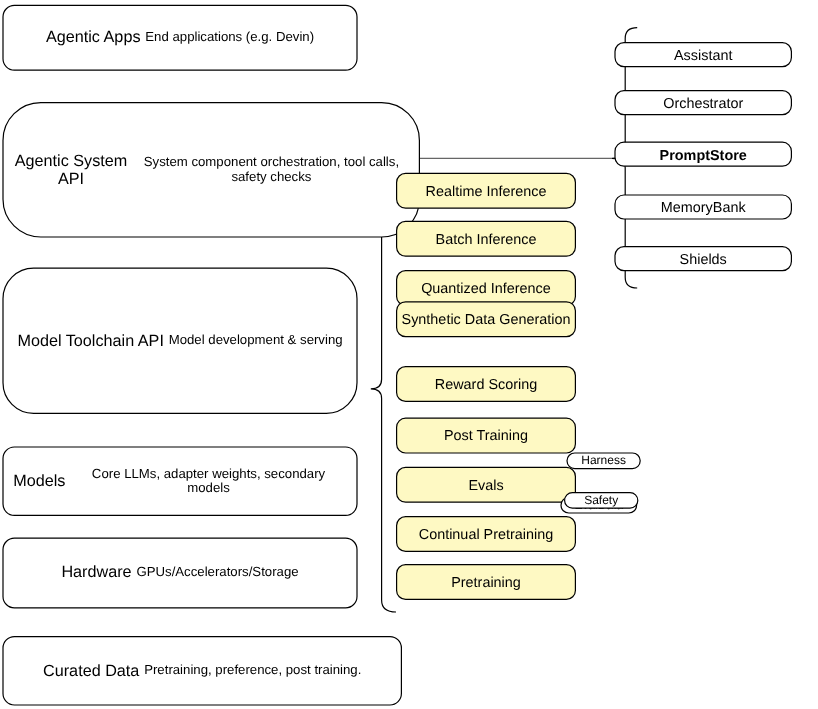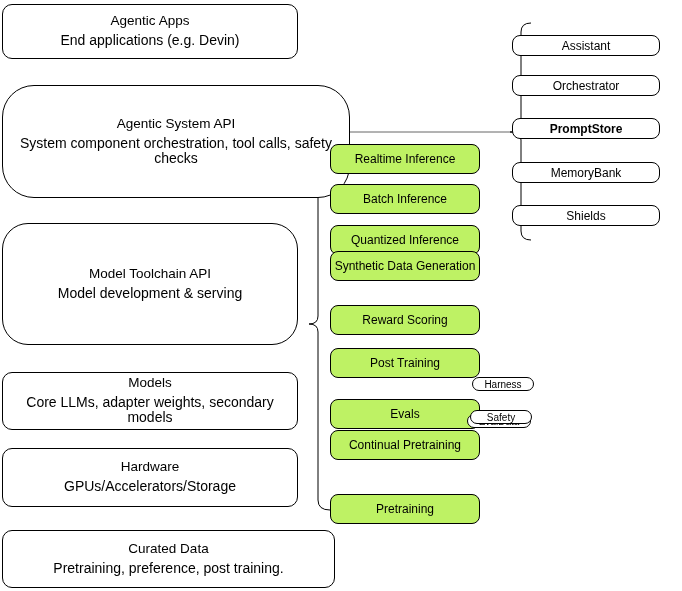--- a/index.html
+++ b/index.html
@@ -5,28 +5,28 @@
   html,body{margin:0;padding:0;background:#ffffff;}
   *{box-sizing:border-box;}
   .canvas{
     position:relative;width:682px;height:591px;background:#ffffff;
     font-family:"Liberation Sans","DejaVu Sans",sans-serif;color:#000;
     overflow:hidden;
   }
   .overlay{position:absolute;left:0;top:0;z-index:1;}
   .lbox{
     position:absolute;left:2px;border:1px solid #000;background:#fff;z-index:2;
-    display:flex;flex-direction:column;justify-content:center;
+    display:flex;flex-direction:row;align-items:center;justify-content:center;
     text-align:center;gap:4px;padding:0 8px;
   }
   .ltitle{font-size:13.5px;line-height:1.1;}
-  .lsub{font-size:14px;line-height:1.1;}
+  .lsub{font-size:11px;line-height:1.1;}
   .mbox{
     position:absolute;left:330px;width:150px;height:30px;border:1px solid #000;
-    border-radius:8px;background:#bef264;z-index:2;
+    border-radius:8px;background:#fef9c3;z-index:2;
     display:flex;align-items:center;justify-content:center;font-size:12px;white-space:nowrap;
   }
   .rbox{
     position:absolute;left:512px;width:148px;height:21px;border:1px solid #000;
     border-radius:8px;background:#fff;z-index:2;
     display:flex;align-items:center;justify-content:center;font-size:12px;white-space:nowrap;
   }
   .pill{
     position:absolute;height:14px;border:1px solid #000;border-radius:8px;background:#fff;z-index:3;
     display:flex;align-items:center;justify-content:center;font-size:10px;white-space:nowrap;
@@ -84,27 +84,27 @@
   </div>
   <div class="mbox" style="top:251px;">
     <span>Synthetic Data Generation</span>
   </div>
   <div class="mbox" style="top:305px;">
     <span>Reward Scoring</span>
   </div>
   <div class="mbox" style="top:348px;">
     <span>Post Training</span>
   </div>
-  <div class="mbox" style="top:399px;">
+  <div class="mbox" style="top:389px;">
     <span>Evals</span>
   </div>
   <div class="mbox" style="top:430px;">
     <span>Continual Pretraining</span>
   </div>
-  <div class="mbox" style="top:494px;">
+  <div class="mbox" style="top:470px;">
     <span>Pretraining</span>
   </div>
 
   <div class="pill" style="left:472px;top:377px;width:62px;">
     <span>Harness</span>
   </div>
   <div class="pill" style="left:467px;top:394px;width:64px;margin-top:20px;">
     <span>EvalData</span>
   </div>
   <div class="pill" style="left:470px;top:410px;width:62px;">

